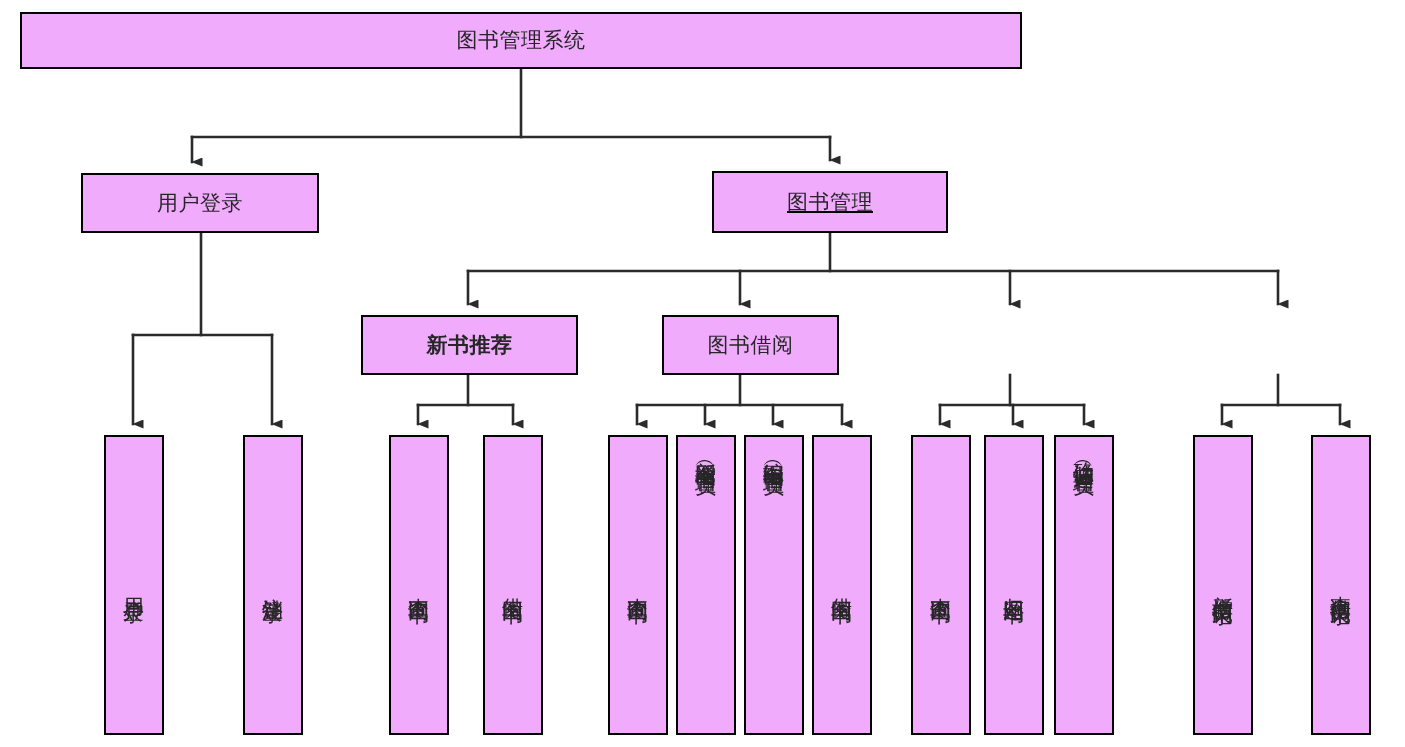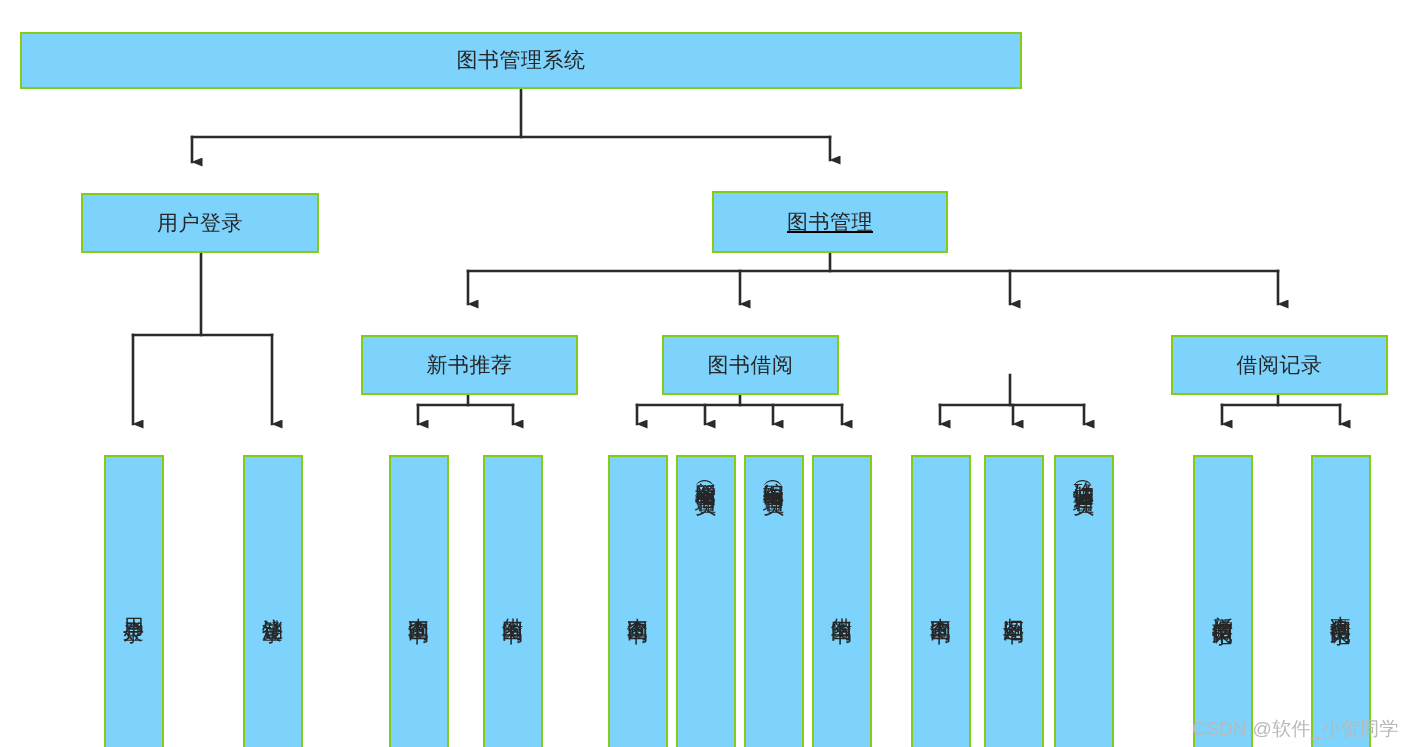--- a/index.html
+++ b/index.html
@@ -24,27 +24,26 @@
   svg.diagram-canvas {
     position: absolute;
     left: 0;
     top: 0;
     width: 1405px;
     height: 747px;
   }
   .node-box {
     position: absolute;
     box-sizing: border-box;
-    background: #7dd3fc;
-    border: 2px solid #84cc16;
+    background: #f0abfc;
+    border: 2px solid #000000;
     display: flex;
     align-items: center;
     justify-content: center;
     overflow: hidden;
-    margin-top: 20px;
   }
   .node-label {
     font-family: "Liberation Sans", "DejaVu Sans", sans-serif;
     color: #262626;
     white-space: nowrap;
     line-height: 1.18;
     letter-spacing: 0.5px;
   }
   .node-box.horizontal .node-label {
     font-size: 21px;
@@ -136,28 +135,25 @@
     <span class="node-label">图书管理系统</span>
   </div>
 
   <div class="node-box horizontal" style="left:81px; top:173px; width:238px; height:60px;">
     <span class="node-label">用户登录</span>
   </div>
   <div class="node-box horizontal" style="left:712px; top:171px; width:236px; height:62px;text-decoration:underline;">
     <span class="node-label">图书管理</span>
   </div>
 
-  <div class="node-box horizontal" style="left:361px; top:315px; width:217px; height:60px;">
+  <div class="node-box horizontal" style="left:361px; top:315px; width:217px; height:60px;font-weight:bold;">
     <span class="node-label">新书推荐</span>
   </div>
   <div class="node-box horizontal" style="left:662px; top:315px; width:177px; height:60px;">
     <span class="node-label">图书借阅</span>
-  </div>
-  <div class="node-box horizontal" style="left:1171px; top:315px; width:217px; height:60px;">
-    <span class="node-label">借阅记录</span>
   </div>
 
   <div class="node-box vertical centered" style="left:104px; top:435px; width:60px; height:300px;">
     <span class="node-label">用户登录</span>
   </div>
   <div class="node-box vertical centered" style="left:243px; top:435px; width:60px; height:300px;">
     <span class="node-label">注销登录</span>
   </div>
   <div class="node-box vertical centered" style="left:389px; top:435px; width:60px; height:300px;">
     <span class="node-label">查询图书</span>
@@ -186,15 +182,14 @@
   <div class="node-box vertical" style="left:1054px; top:435px; width:60px; height:300px;">
     <span class="node-label">确认归还（管理员）</span>
   </div>
   <div class="node-box vertical centered" style="left:1193px; top:435px; width:60px; height:300px;">
     <span class="node-label">新增借阅记录</span>
   </div>
   <div class="node-box vertical centered" style="left:1311px; top:435px; width:60px; height:300px;">
     <span class="node-label">查询借阅记录</span>
   </div>
 
-  <div class="watermark" style="left:1192px; top:716px;">CSDN @软件_小贺同学</div>
 
 </div>
 
 </body></html>

